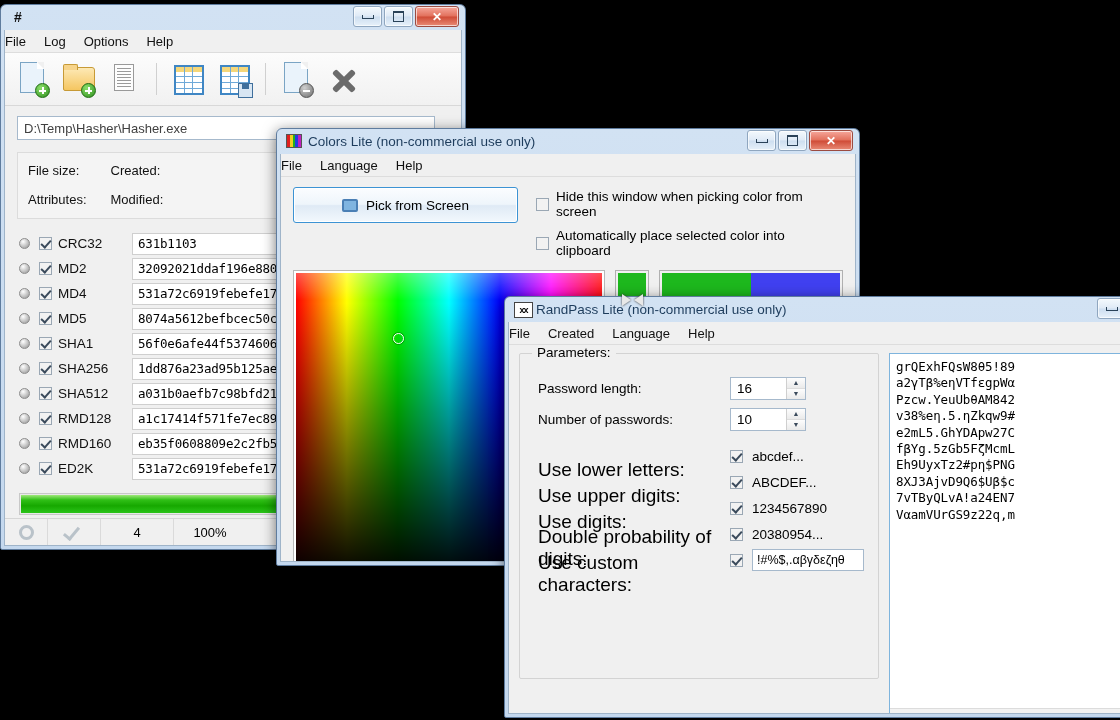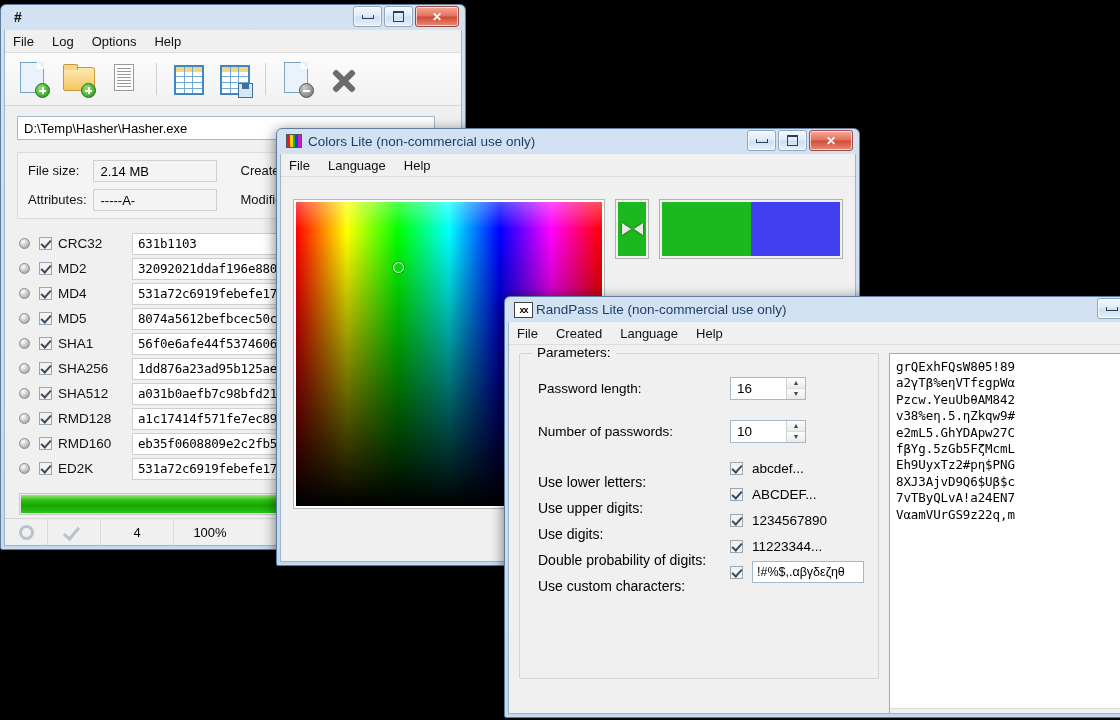--- a/index.html
+++ b/index.html
@@ -42,21 +42,21 @@
   .wbtn .g{font-size:11px;color:#20364e;line-height:1;}
   .wbtn.close .g{color:#fff;font-weight:bold;font-size:12px;}
   .min-g{width:10px;height:3px;border:1px solid #2a4258;border-top:none;}
   .max-g{width:9px;height:8px;border:1px solid #2a4258;border-top-width:2px;}
 
   .client{
     position:absolute;left:4px;right:4px;top:26px;bottom:4px;
     background:#f0f0f0;border:1px solid #9fb4c9;border-top:none;
     box-sizing:border-box;overflow:hidden;
   }
-  .menubar{height:22px;display:flex;align-items:center;padding-left:8px;gap:18px;
+  .menubar{height:22px;display:flex;align-items:center;gap:18px;
     background:#f0f0f0;border-bottom:1px solid #ddd;}
   .menubar span{font-size:13px;color:#111;cursor:default;}
 
   
   #hasher{left:0;top:4px;width:466px;height:546px;}
   #hasher .client{background:#f0f0f0;}
   .toolbar{height:52px;display:flex;align-items:center;padding:0 8px;gap:6px;
     background:linear-gradient(180deg,#fcfcfc,#f1f1f1);border-bottom:1px solid #d8d8d8;}
   .tb-ico{width:40px;height:40px;position:relative;}
   .tb-sep{width:1px;height:32px;background:#d0d0d0;margin:0 5px;}
@@ -88,21 +88,21 @@
     border:1px solid #3f6f9c;}
   .floppy:before{content:"";position:absolute;left:3px;top:0;width:7px;height:5px;background:#3f6f9c;}
   .xmark{position:absolute;left:8px;top:8px;width:26px;height:26px;}
   .xmark i{position:absolute;left:-1px;top:11px;width:28px;height:6px;background:#6b6b6b;border-radius:2px;}
   .xmark i:first-child{transform:rotate(45deg);}
   .xmark i:last-child{transform:rotate(-45deg);}
 
   .pathrow{padding:10px 12px 0 12px;}
   .textin{
     height:24px;background:#fff;border:1px solid #a6b9cc;box-sizing:border-box;
-    display:flex;align-items:center;padding:0 6px;font-size:13px;color:#000000;
+    display:flex;align-items:center;padding:0 6px;font-size:13px;color:#404040;
   }
   .infobox{margin:12px 12px 0 12px;border:1px solid #dcdcdc;background:#f4f4f4;
     padding:7px 10px;display:flex;gap:6px;}
   .info-col{display:flex;flex-direction:column;gap:7px;}
   .info-lbl{font-size:13px;color:#111;height:22px;line-height:22px;white-space:nowrap;}
   .info-val{height:22px;box-sizing:border-box;background:#f4f4f4;border:1px solid #cfcfcf;
     display:flex;align-items:center;padding:0 7px;font-size:13px;width:124px;}
 
   .hashlist{margin:12px 0 0 0;padding:0 0 0 14px;}
   .hashrow{display:flex;align-items:center;height:25px;}
@@ -181,21 +181,21 @@
   .prow{display:flex;align-items:center;height:28px;}
   .prow .lbl{width:192px;font-size:13.5px;}
   .spin{width:76px;height:23px;box-sizing:border-box;background:#fff;border:1px solid #a6b9cc;
     display:flex;align-items:center;}
   .spin .v{flex:1;padding-left:6px;font-size:13.5px;}
   .spin .btns{width:18px;height:100%;display:flex;flex-direction:column;border-left:1px solid #cfcfcf;}
   .spin .btns i{flex:1;display:flex;align-items:center;justify-content:center;
     background:linear-gradient(180deg,#fdfdfd,#eaeaea);font-size:7px;color:#3a4a5b;font-style:normal;}
   .spin .btns i:first-child{border-bottom:1px solid #dcdcdc;}
   .optrow{display:flex;align-items:center;height:26px;}
-  .optrow .lbl{width:192px;font-size:14px;margin-top:28px;}
+  .optrow .lbl{width:192px;font-size:19px;margin-top:28px;}
   .optrow .val{font-size:13.5px;}
   .custin{width:112px;height:22px;box-sizing:border-box;background:#fff;border:1px solid #a6b9cc;
     display:flex;align-items:center;padding:0 4px;font-size:12.5px;overflow:hidden;white-space:nowrap;}
   .combo{width:112px;height:23px;box-sizing:border-box;background:#fff;border:1px solid #a6b9cc;
     display:flex;align-items:center;padding:0 4px;font-size:13.5px;position:relative;}
   .combo .caret{position:absolute;right:6px;top:9px;width:0;height:0;
     border-left:5px solid transparent;border-right:5px solid transparent;border-top:5px solid #333;}
   .rp-right{flex:1;display:flex;flex-direction:column;}
   .pwbox{flex:1;border:1px solid #7eb4dd;background:#fff;box-sizing:border-box;position:relative;
     display:flex;flex-direction:column;}
@@ -306,24 +306,20 @@
 
         <div class="pathrow">
           <div class="textin" style="width:418px">D:\Temp\Hasher\Hasher.exe</div>
         </div>
 
         <div class="infobox">
           <div class="info-col">
             <div class="info-lbl">File size:</div>
             <div class="info-lbl">Attributes:</div>
           </div>
-          <div class="info-col">
-            <div class="info-val">2.14 MB</div>
-            <div class="info-val">-----A-</div>
-          </div>
           <div class="info-col" style="margin-left:18px">
             <div class="info-lbl">Created:</div>
             <div class="info-lbl">Modified:</div>
           </div>
         </div>
 
         <div class="hashlist">
           <div class="hashrow">
               <div class="radio"></div>
               <div class="cbx gray on"></div>
@@ -434,20 +430,36 @@
       </div>
 
       <div class="client">
         <div class="menubar">
           <span>File</span>
           <span>Language</span>
           <span>Help</span>
         </div>
 
         <div class="cl-body">
+          <div class="pickrow">
+            <div class="pickbtn">
+              <div class="monitor"></div>
+              <span>Pick from Screen</span>
+            </div>
+            <div class="chkcol">
+              <div class="chkline">
+                <div class="cbx gray"></div>
+                <span>Hide this window when picking color from screen</span>
+              </div>
+              <div class="chkline">
+                <div class="cbx gray"></div>
+                <span>Automatically place selected color into clipboard</span>
+              </div>
+            </div>
+          </div>
 
           <div class="gradwrap">
             <div class="gradient">
               <div class="grad-hue"></div>
               <div class="grad-dark"></div>
               <div class="picker" id="picker-dot" style="left: 32%; top: 20%;"></div>
             </div>
             <div class="arrowbar">
               <div class="sw" id="arrow-swatch" style="background: rgb(29, 184, 29);"></div>
               <div class="tri l"></div>
@@ -502,21 +514,21 @@
               <div class="lbl">Password length:</div>
               <div class="spin">
                 <div class="v">16</div>
                 <div class="btns">
                   <i>▲</i>
                     <i>▼</i>
                 </div>
               </div>
             </div>
 
-            <div class="prow" style="margin-top:15px">
+            <div class="prow" style="margin-top:3px">
               <div class="lbl">Number of passwords:</div>
               <div class="spin">
                 <div class="v">10</div>
                 <div class="btns">
                   <i>▲</i>
                     <i>▼</i>
                 </div>
               </div>
             </div>
 
@@ -531,21 +543,21 @@
               <div class="val">ABCDEF...</div>
             </div>
             <div class="optrow">
               <div class="lbl">Use digits:</div>
               <div class="cbx gray on" style="margin-right:9px"></div>
               <div class="val">1234567890</div>
             </div>
             <div class="optrow">
               <div class="lbl">Double probability of digits:</div>
               <div class="cbx gray on" style="margin-right:9px"></div>
-              <div class="val">11223344...</div>
+              <div class="val">20380954...</div>
             </div>
 
             <div class="optrow">
               <div class="lbl">Use custom characters:</div>
               <div class="cbx gray on" style="margin-right:9px"></div>
               <div class="custin">!#%$,.αβγδεζηθ</div>
             </div>
 
           </div>
 

